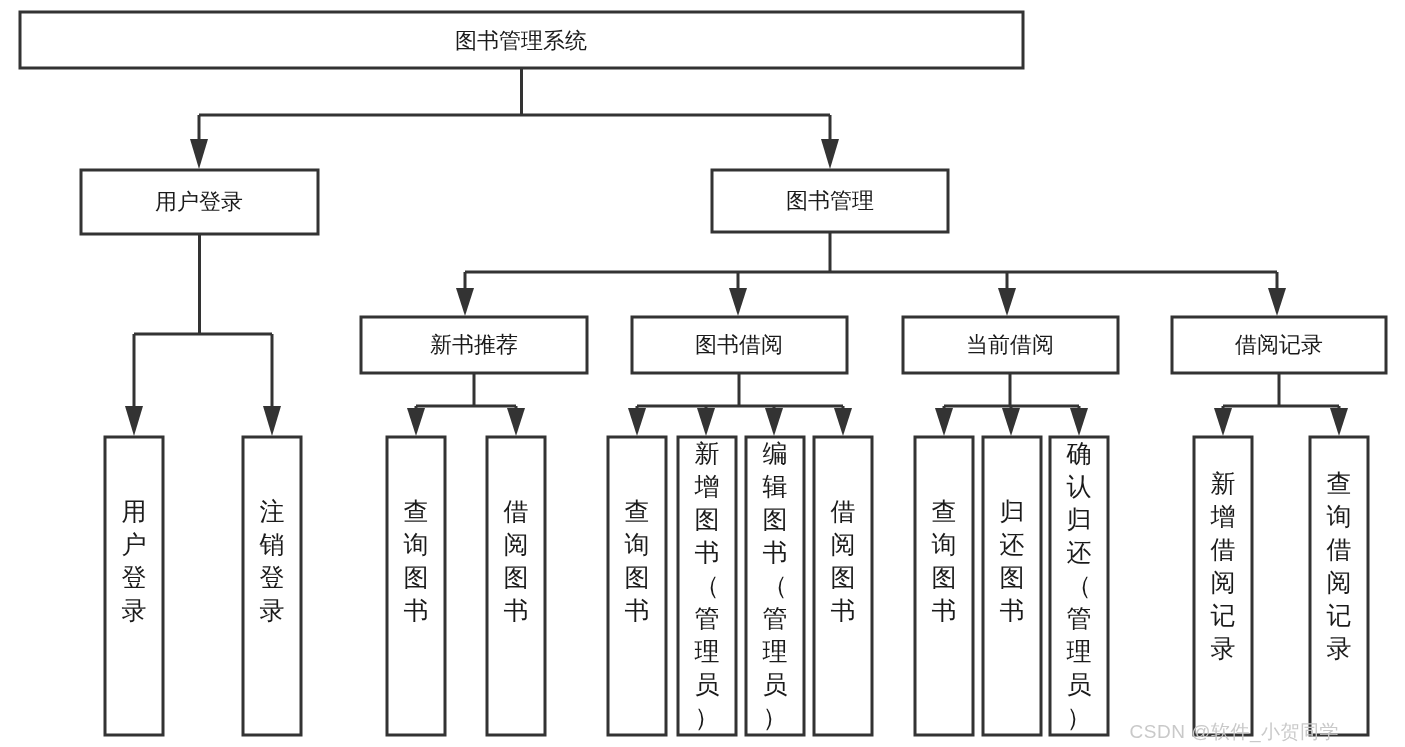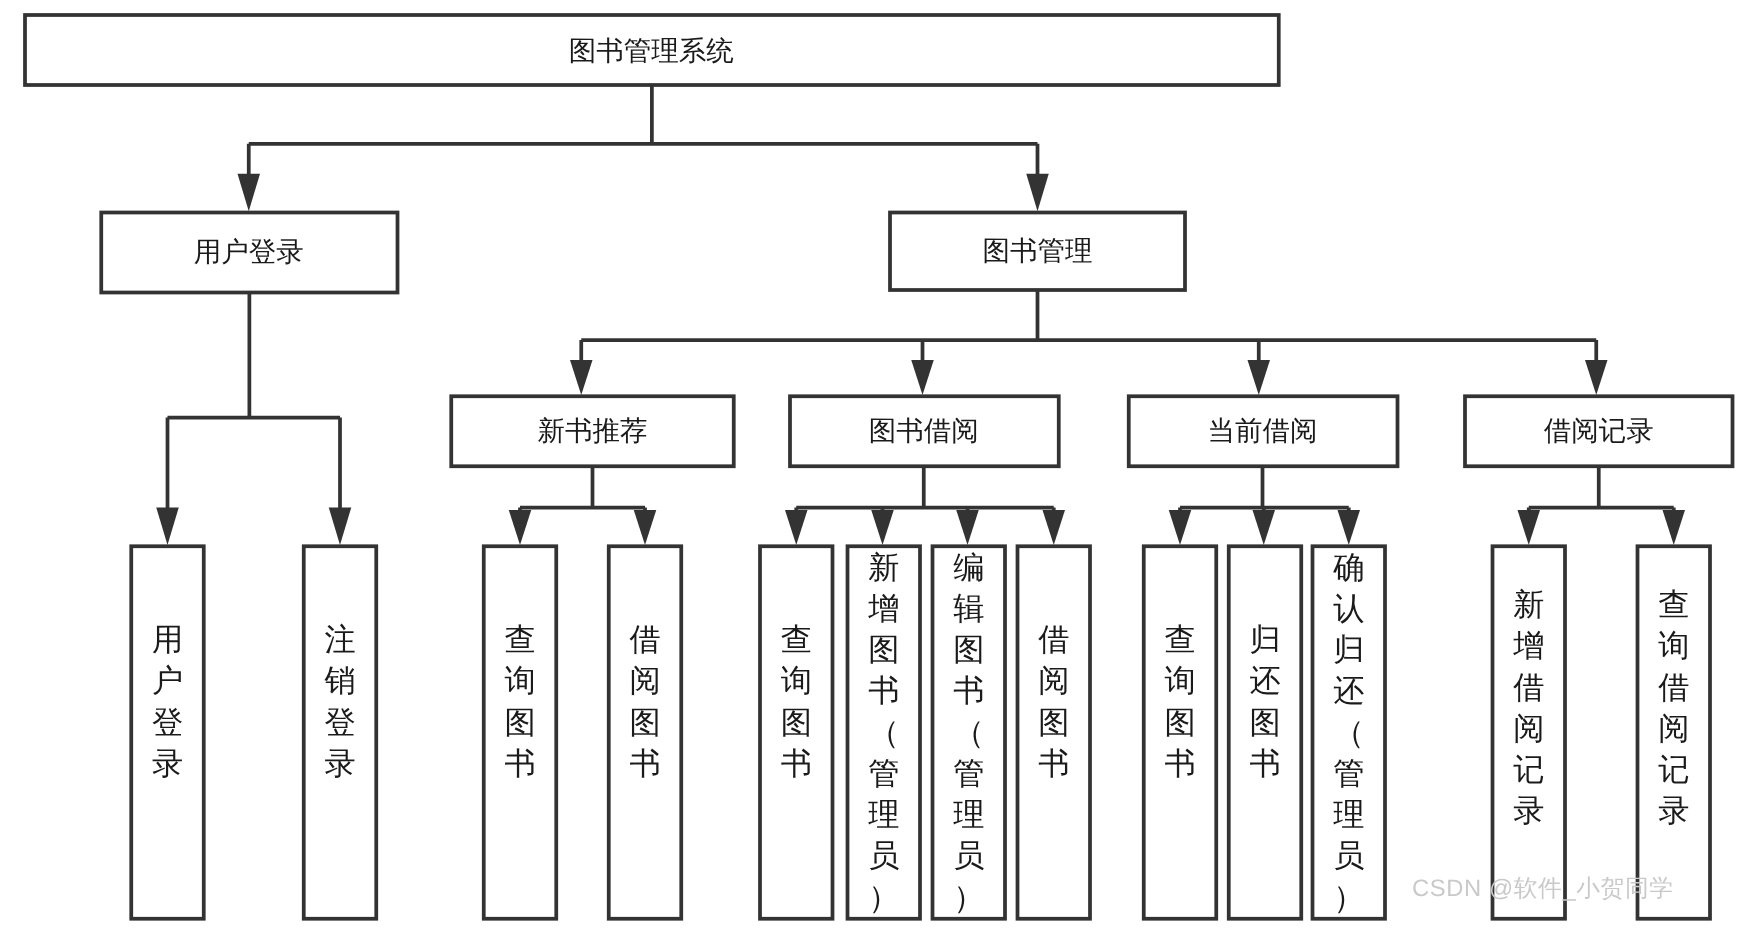--- a/index.html
+++ b/index.html
@@ -47,21 +47,21 @@
   }
   .node-label-v {
     font-family: "Liberation Sans", sans-serif;
     font-size: 25px;
     fill: #1a1a1a;
     text-anchor: middle;
   }
   .watermark {
     position: absolute;
     right: 10px;
-    bottom: 23px;
+    bottom: 2px;
     font-family: "Liberation Sans", sans-serif;
     font-size: 19px;
     color: #c9c9c9;
     white-space: nowrap;
     letter-spacing: 0.5px;
     pointer-events: none;
   }
 </style>
 </head>
 <body>

